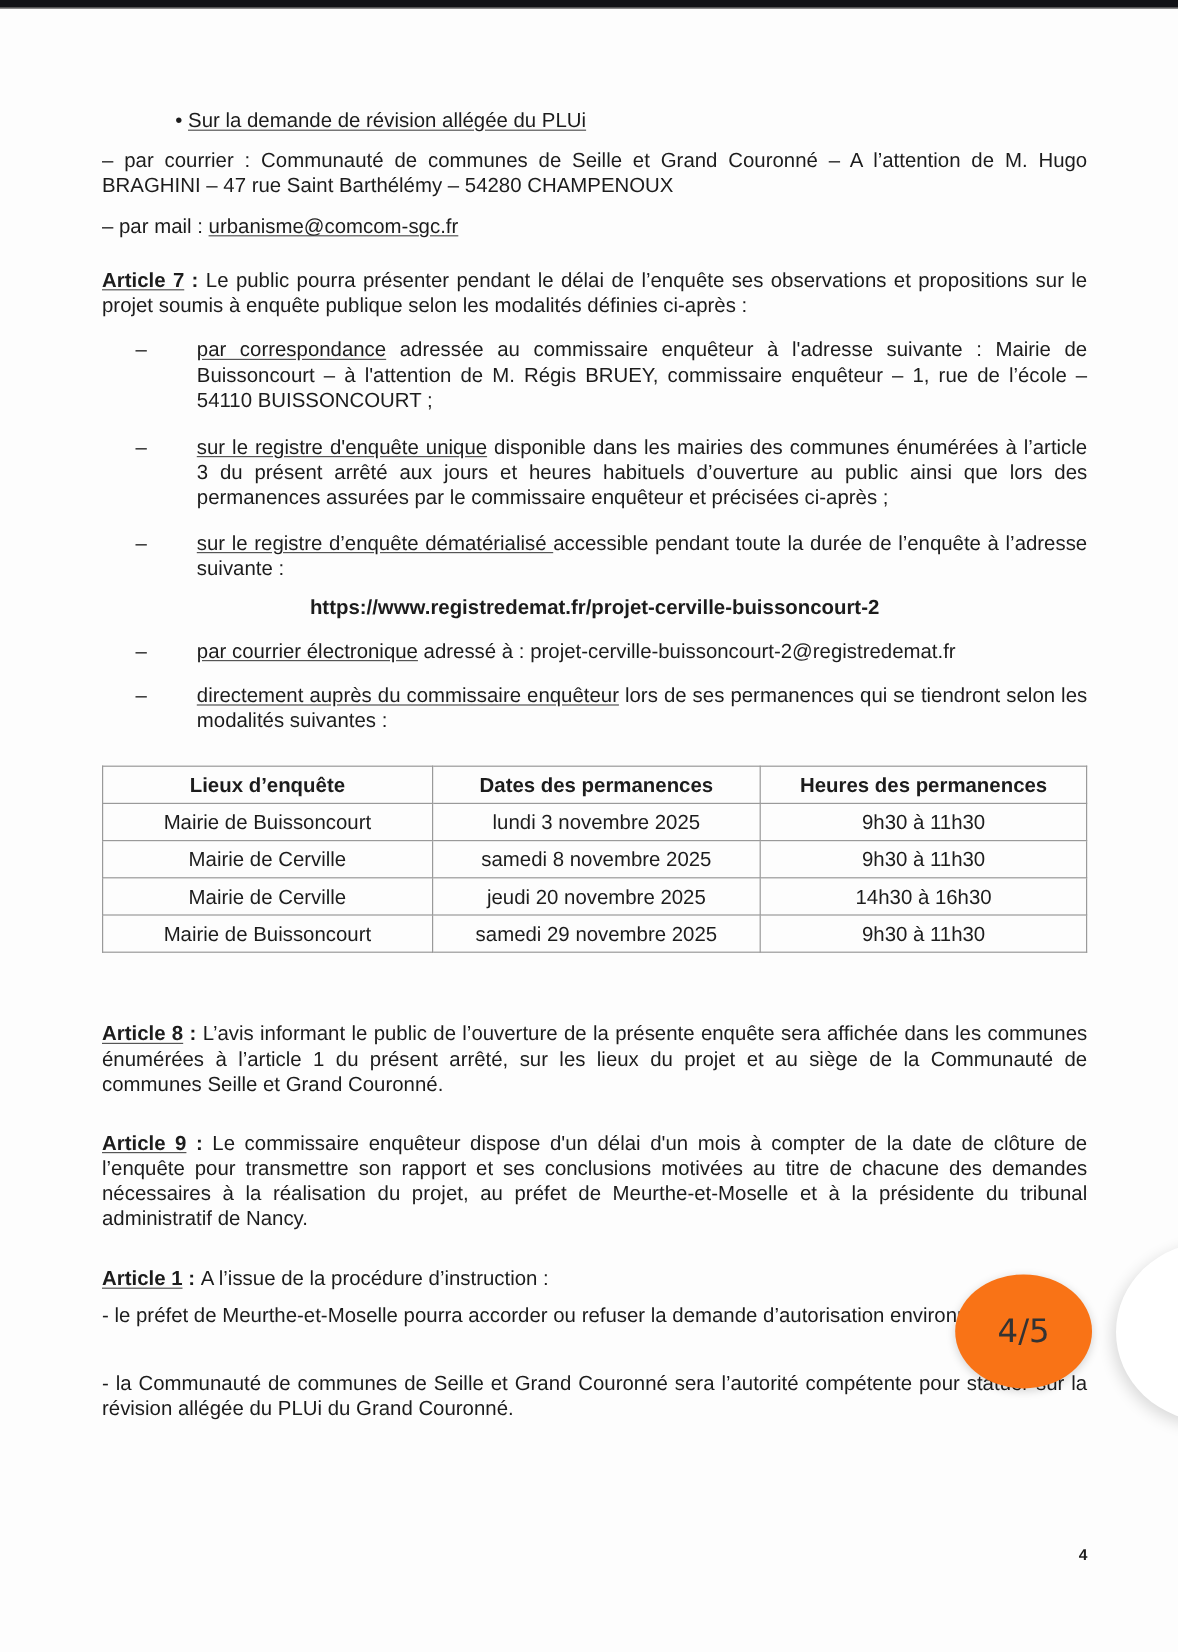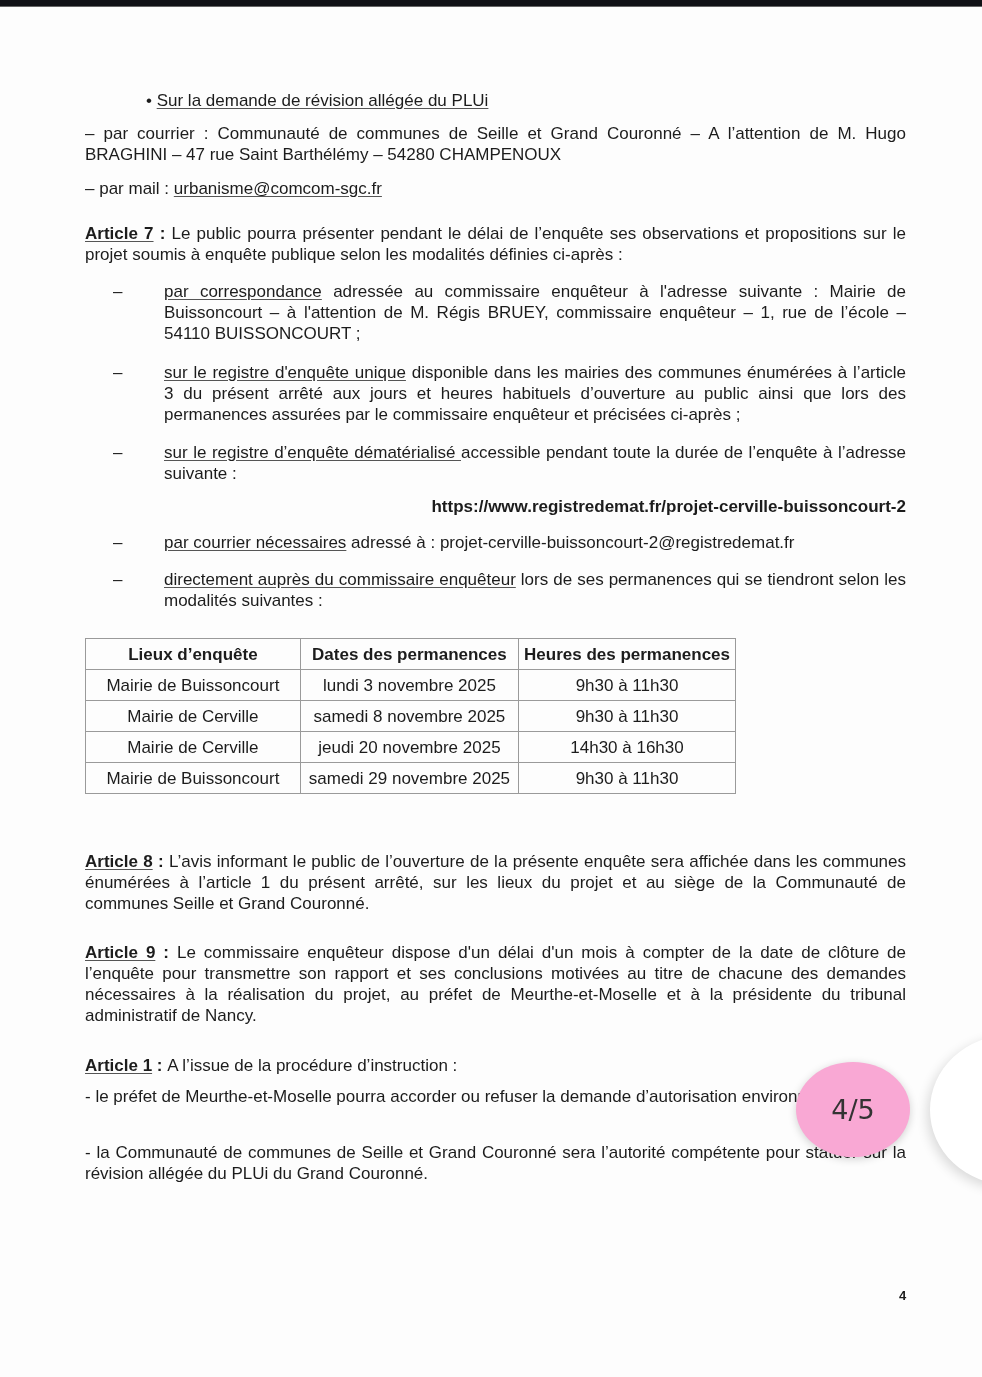--- a/index.html
+++ b/index.html
@@ -10,34 +10,34 @@
   }
   .topbar { position: absolute; left: 0; top: 0; width: 982px; height: 6px; background: #111216; border-bottom: 1px solid #666; }
   .page { position: absolute; left: 85px; top: 88px; width: 821px; font-size: 17px; line-height: 21px; }
   .just { text-align: justify; text-align-last: left; }
   u { text-decoration: underline; text-decoration-color: #555; text-underline-offset: 2px; }
   .bullet-head { position: absolute; left: 45px; top: 2px; margin-left: 16px; }
   .dash-item { position: absolute; left: 28px; width: 793px; }
   .dash { position: absolute; left: 0; top: 0; }
   .dash-text { margin-left: 51px; text-align: justify; text-align-last: left; }
   .abs { position: absolute; left: 0; width: 821px; }
-  .url { position: absolute; left: 0; width: 821px; text-align: right; font-weight: bold; }
+  .url { position: absolute; left: 0; width: 821px; text-align: center; font-weight: bold; }
   table.perm {
-    position: absolute; left: 0; top: 550px; width: 651px; border-collapse: collapse;
+    position: absolute; left: 0; top: 550px; width: 821px; border-collapse: collapse;
     font-size: 17px;
   }
   table.perm th, table.perm td {
     border: 1px solid #9a9a9a; height: 30px; padding: 0 4px; font-weight: normal;
   }
   table.perm th { font-weight: bold; text-align: center; }
   table.perm td.c { text-align: center; }
   table.perm td.l { text-align: center; }
   .bubble {
     position: absolute; left: 796px; top: 1062px; width: 114px; height: 95px; border-radius: 50%;
-    background: #f9a8d4; box-shadow: 0 2px 8px rgba(0,0,0,0.18);
+    background: #f97316; box-shadow: 0 2px 8px rgba(0,0,0,0.18);
     display: flex; align-items: center; justify-content: center;
     font-family: "DejaVu Sans", sans-serif; font-size: 27px; color: #333;
   }
   .side-circle {
     position: absolute; left: 930px; top: 1035px; width: 160px; height: 150px; border-radius: 50%;
     background: #ffffff; box-shadow: -3px 4px 12px rgba(0,0,0,0.14);
   }
   .pagenum { position: absolute; left: 899px; top: 1288px; font-size: 13px; font-weight: bold; }
 </style>
 </head>
@@ -75,21 +75,21 @@
 
   <div class="dash-item" style="top:354px;">
     <span class="dash">–</span>
     <div class="dash-text" style=""><u>sur le registre d’enquête dématérialisé </u><span>accessible pendant toute la durée de l’enquête à l’adresse suivante :</span></div>
   </div>
 
   <div class="url" style="top:408px;">https://www.registredemat.fr/projet-cerville-buissoncourt-2</div>
 
   <div class="dash-item" style="top:444px;">
     <span class="dash">–</span>
-    <div class="dash-text"><u>par courrier nécessaires</u><span> adressé à : projet-cerville-buissoncourt-2@registredemat.fr</span></div>
+    <div class="dash-text"><u>par courrier électronique</u><span> adressé à : projet-cerville-buissoncourt-2@registredemat.fr</span></div>
   </div>
 
   <div class="dash-item" style="top:481px;">
     <span class="dash">–</span>
     <div class="dash-text"><u>directement auprès du commissaire enquêteur</u><span> lors de ses permanences qui se tiendront selon les modalités suivantes :</span></div>
   </div>
 
   <table class="perm">
     <colgroup>
         <col style="width:275px">

